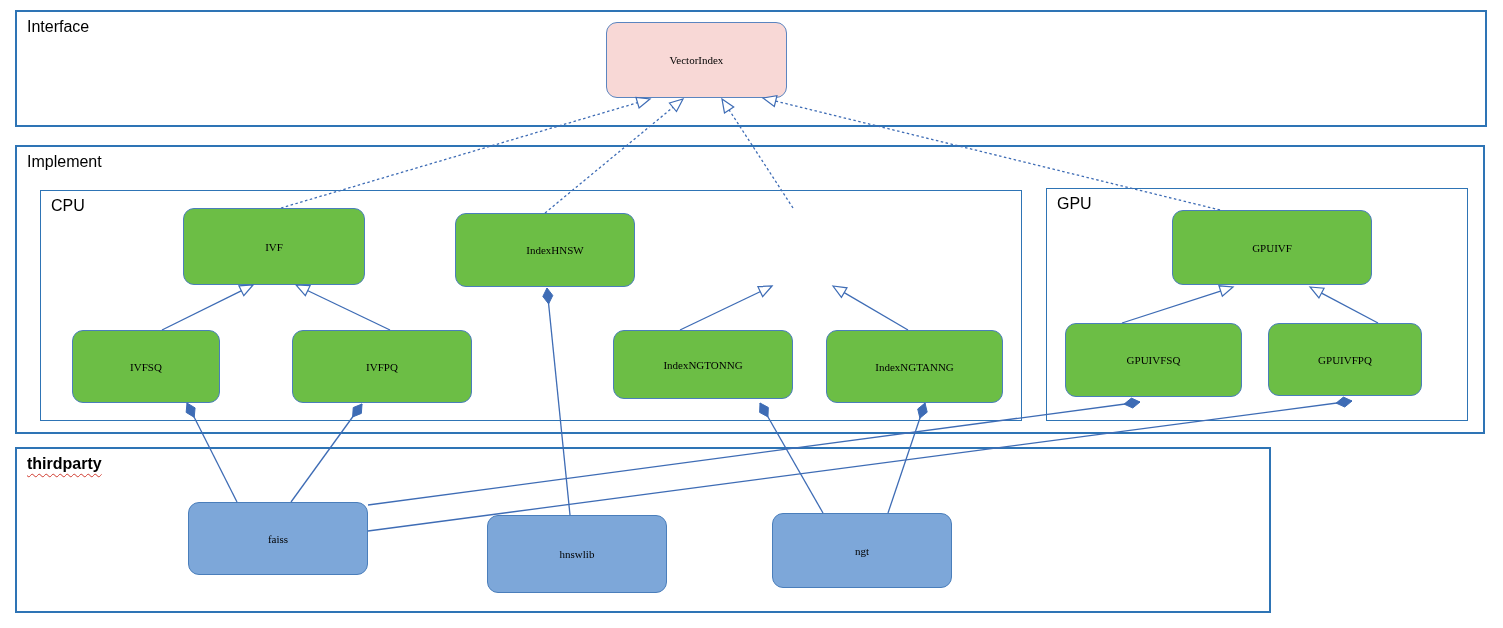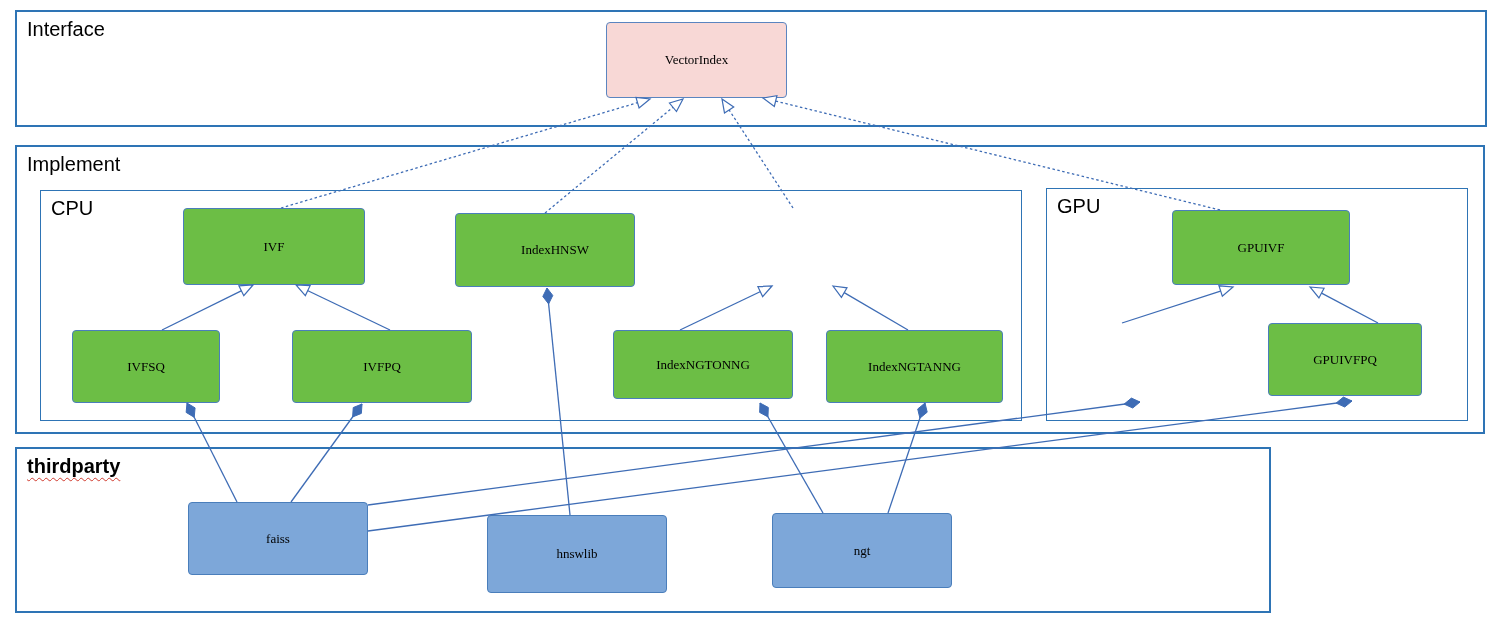--- a/index.html
+++ b/index.html
@@ -5,34 +5,34 @@
   html,body{margin:0;padding:0;background:#ffffff;}
   .canvas{
     position:relative;width:1503px;height:628px;background:#ffffff;overflow:hidden;
     font-family:"Liberation Sans",sans-serif;
   }
   .group{
     position:absolute;background:transparent;border:2px solid #2e74b5;box-sizing:border-box;
   }
   .group.inner{border-width:1.5px;}
   .group-label{
-    position:absolute;top:6px;left:10px;font-size:20px;color:#000;
+    position:absolute;top:6px;left:10px;font-size:16px;color:#000;
     font-family:"Liberation Sans",sans-serif;white-space:nowrap;
   }
   .squiggle{
     text-decoration-line:underline;
     text-decoration-style:wavy;
     text-decoration-color:#d03b2f;
     text-decoration-thickness:1px;
     text-underline-offset:4px;
   }
   .node{
-    position:absolute;box-sizing:border-box;border:1.5px solid #4a7ebb;border-radius:4px;
+    position:absolute;box-sizing:border-box;border:1.5px solid #4a7ebb;border-radius:11px;
     display:flex;align-items:center;justify-content:center;
-    font-family:"Liberation Serif",serif;font-size:13px;color:#000;text-align:center;
+    font-family:"Liberation Serif",serif;font-size:11px;color:#000;text-align:center;
   }
   .node.green{background:#6cbe45;}
   .node.blue{background:#7da7d9;}
   .node.pink{background:#f8d8d6;border-color:#5b85c0;}
   #edge-layer{position:absolute;left:0;top:0;width:1503px;height:628px;pointer-events:none;}
 </style>
 </head>
 <body>
 
 <div class="canvas" id="canvas">
@@ -47,25 +47,26 @@
     </div>
     <div class="group inner" style="left: 1046px; top: 188px; width: 422px; height: 233px; border-color: rgb(46, 116, 181);">
       <span class="group-label">GPU</span>
     </div>
     <div class="group" style="left: 15px; top: 447px; width: 1256px; height: 166px; border-color: rgb(46, 116, 181); font-weight: bold;">
       <span class="group-label squiggle">thirdparty</span>
     </div>
     <div class="node pink" style="left: 606px; top: 22px; width: 181px; height: 76px;">VectorIndex</div>
     <div class="node green" style="left: 183px; top: 208px; width: 182px; height: 77px;">IVF</div>
     <div class="node green" style="left: 455px; top: 213px; width: 180px; height: 74px; padding-left: 20px;">IndexHNSW</div>
-    <div class="node green" style="left: 1172px; top: 210px; width: 178px; height: 75px;">GPUIVF</div>
+    <div class="node green" style="left: 1172px; top: 210px; width: 200px; height: 75px;">GPUIVF</div>
     <div class="node green" style="left: 72px; top: 330px; width: 148px; height: 73px;">IVFSQ</div>
     <div class="node green" style="left: 292px; top: 330px; width: 180px; height: 73px;">IVFPQ</div>
     <div class="node green" style="left: 613px; top: 330px; width: 180px; height: 69px;">IndexNGTONNG</div>
     <div class="node green" style="left: 826px; top: 330px; width: 177px; height: 73px;">IndexNGTANNG</div>
+    <div class="node green" style="left: 1065px; top: 323px; width: 177px; height: 74px;">GPUIVFSQ</div>
     <div class="node green" style="left: 1268px; top: 323px; width: 154px; height: 73px;">GPUIVFPQ</div>
     <div class="node blue" style="left: 188px; top: 502px; width: 180px; height: 73px;">faiss</div>
     <div class="node blue" style="left: 487px; top: 515px; width: 180px; height: 78px;">hnswlib</div>
     <div class="node blue" style="left: 772px; top: 513px; width: 180px; height: 75px;">ngt</div>
     <svg id="edge-layer" xmlns="http://www.w3.org/2000/svg" viewBox="0 0 1503 628">
       <g>
         <line x1="281" y1="208" x2="638.9711117899267" y2="102.25785586693225" stroke="#3e6cb5" stroke-width="1.3" stroke-dasharray="2.5 2.5"></line>
         <polygon points="650,99 639.0906661336672,107.95747925439326 635.974456173993,97.40810792301875" fill="#ffffff" stroke="#3e6cb5" stroke-width="1.2"></polygon>
       </g>
       <g>

